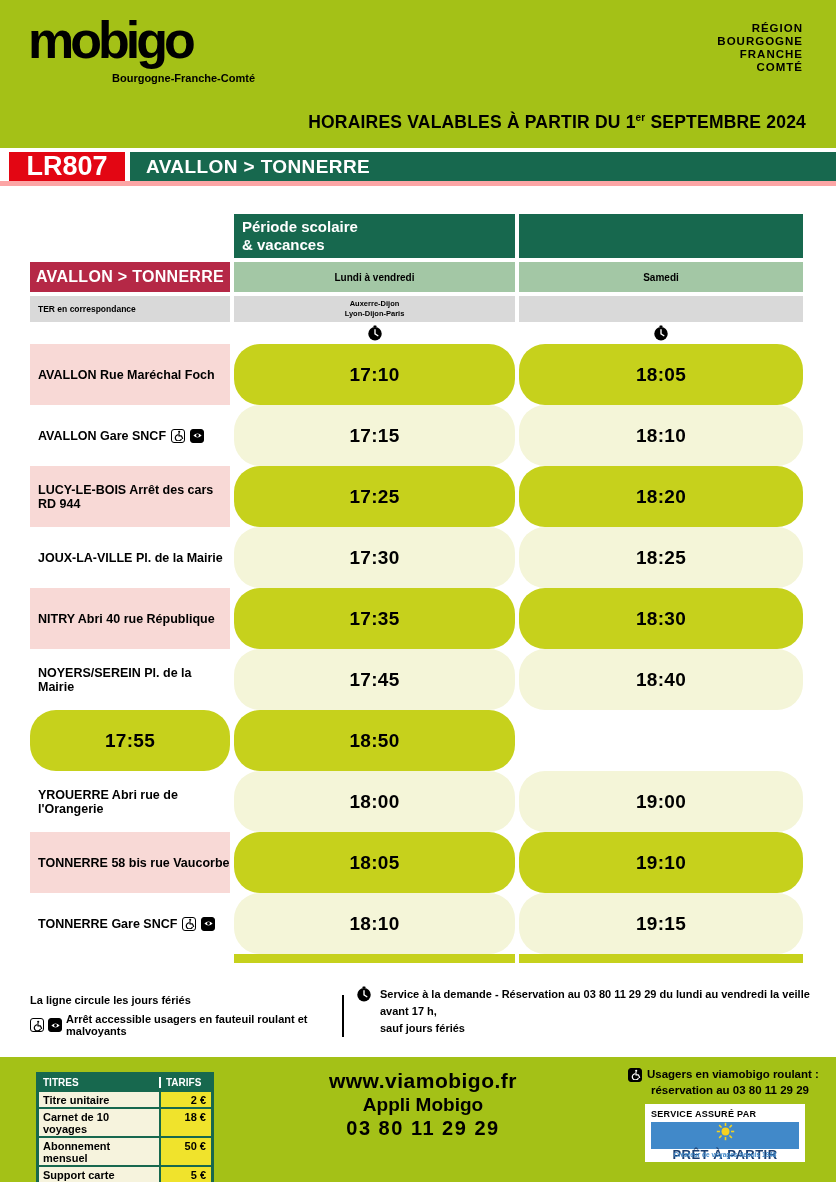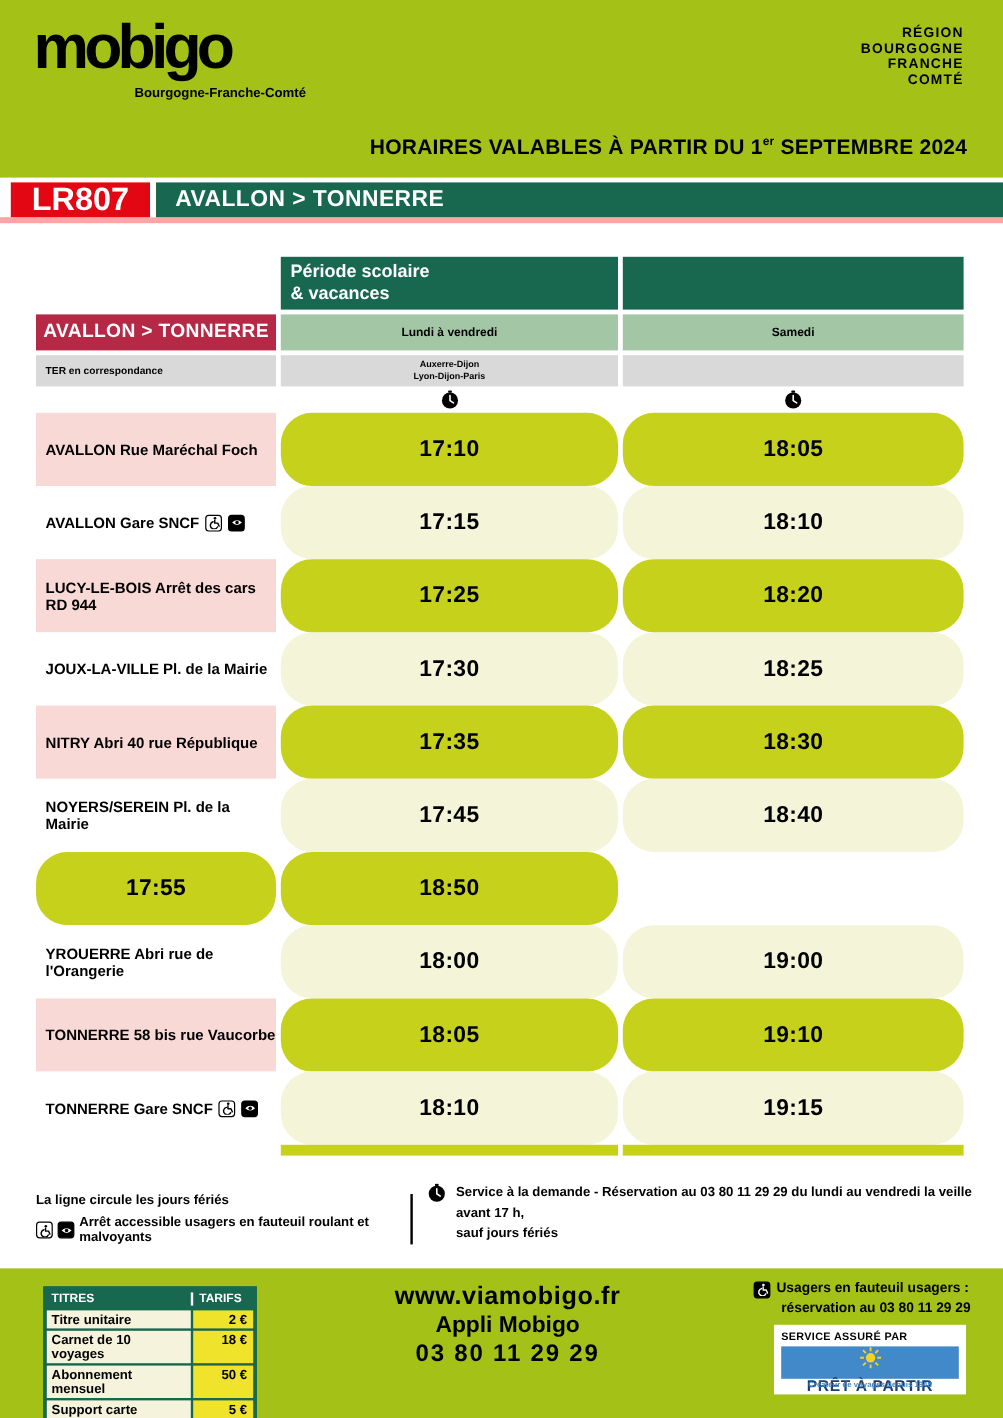--- a/index.html
+++ b/index.html
@@ -330,21 +330,21 @@
   </div>
   <div class="wheel-info">
     <div class="w1">
       <span class="sicon dark" style="color: rgb(255, 255, 255);">
           <svg viewBox="0 0 24 24" fill="none" stroke="currentColor">
             <circle cx="13.5" cy="4" r="2.4" fill="currentColor" stroke="none"></circle>
             <path d="M13 7.5 V13 H18.5 L21 18.5" stroke-width="2.6" stroke-linecap="round" stroke-linejoin="round"></path>
             <path d="M10 10.5 a6.8 6.8 0 1 0 8 9.5" stroke-width="2.6" stroke-linecap="round"></path>
           </svg>
         </span>
-      <span>Usagers en fauteuil usagers :</span>
+      <span>Usagers en viamobigo roulant :</span>
     </div>
     <div class="w2">réservation au 03 80 11 29 29</div>
   </div>
   <div class="provider-box">
     <div class="provider-label">SERVICE ASSURÉ PAR</div>
     <div class="provider-bar">
       <svg class="sun" viewBox="0 0 24 24">
         <g fill="#f5d220">
           <circle cx="12" cy="12" r="5"></circle>
           <g stroke="#f5d220" stroke-width="2">

